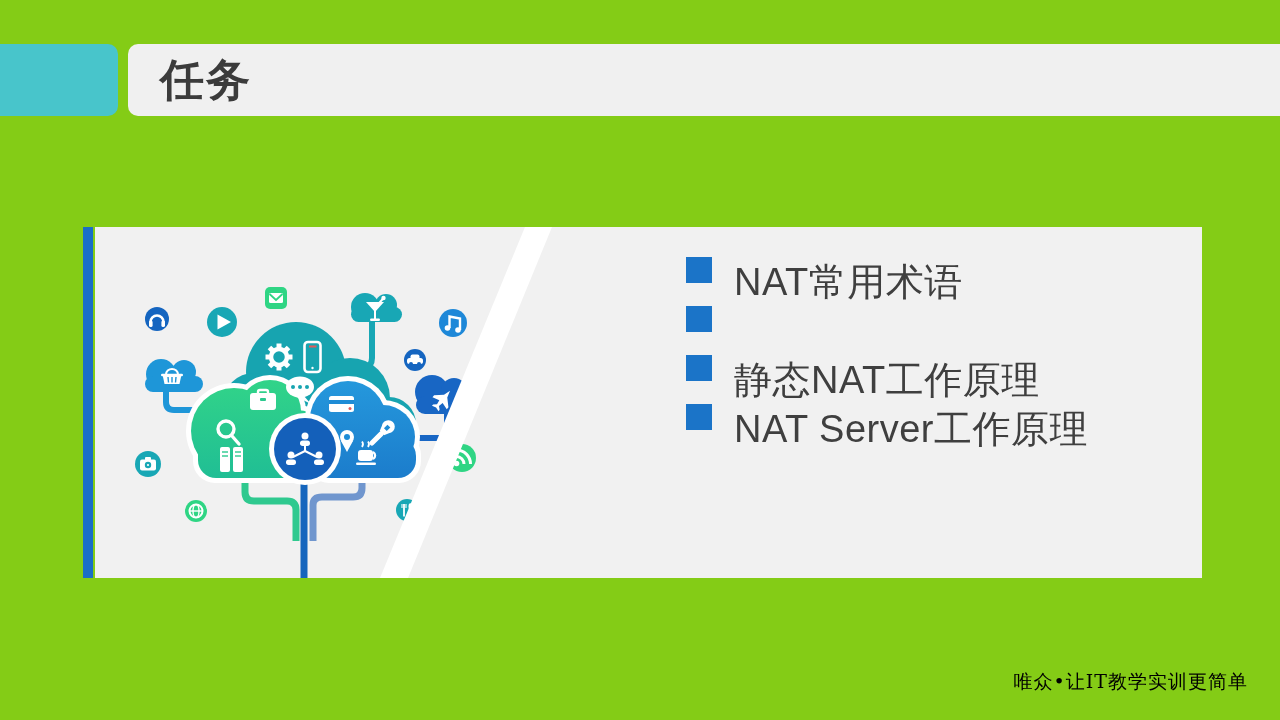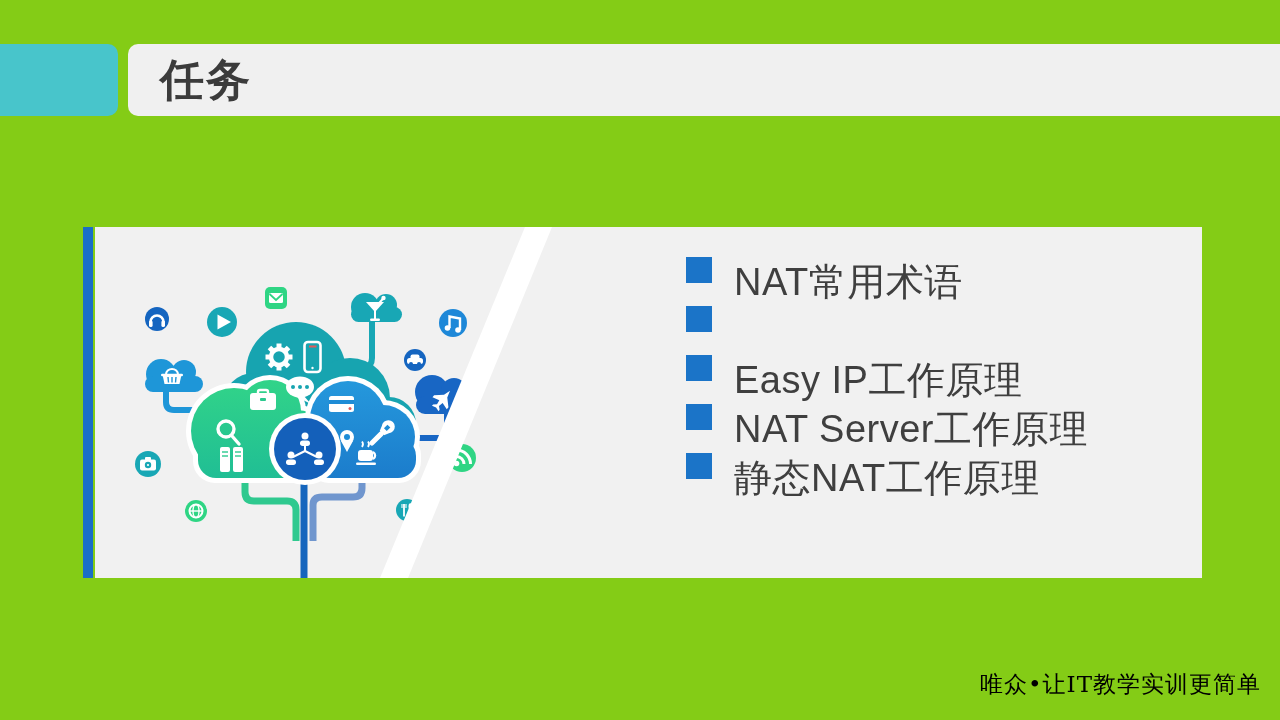--- a/index.html
+++ b/index.html
@@ -46,23 +46,23 @@
   .bullet-square{
     width:26px;height:26px;flex:0 0 26px;margin-right:22px;
     background:var(--bullet_blue,#1B74C8);
   }
   .bullet-text{
     font-size:38px;color:var(--text_dark,#3F3F3F);
     font-weight:400;white-space:nowrap;letter-spacing:0.5px;
   }
   
   .slogan{
-    position:absolute;right:19px;top:669px;
+    position:absolute;right:32px;top:669px;
     font-family:"DejaVu Serif","Liberation Serif",serif;
-    font-size:23px;color:#000;letter-spacing:1px;white-space:nowrap;
+    font-size:19px;color:#000;letter-spacing:1px;white-space:nowrap;
   }
 </style>
 </head>
 <body>
 
 <div class="slide">
 
   <div class="accent-block"></div>
   <div class="header-bar"></div>
   <div class="page-title">任务</div>
@@ -331,27 +331,23 @@
   <ul class="bullet-list">
     <li>
       <span class="bullet-square"></span>
       <span class="bullet-text">NAT常用术语</span>
     </li>
     <li>
       <span class="bullet-square"></span>
     </li>
     <li>
       <span class="bullet-square"></span>
-      <span class="bullet-text">Easy IP工作原理</span>
+      <span class="bullet-text">静态NAT工作原理</span>
     </li>
     <li>
       <span class="bullet-square"></span>
       <span class="bullet-text">NAT Server工作原理</span>
     </li>
-    <li>
-      <span class="bullet-square"></span>
-      <span class="bullet-text">静态NAT工作原理</span>
-    </li>
   </ul>
 
   <div class="slogan">唯众•让IT教学实训更简单</div>
 
 </div>
 
 </body></html>

